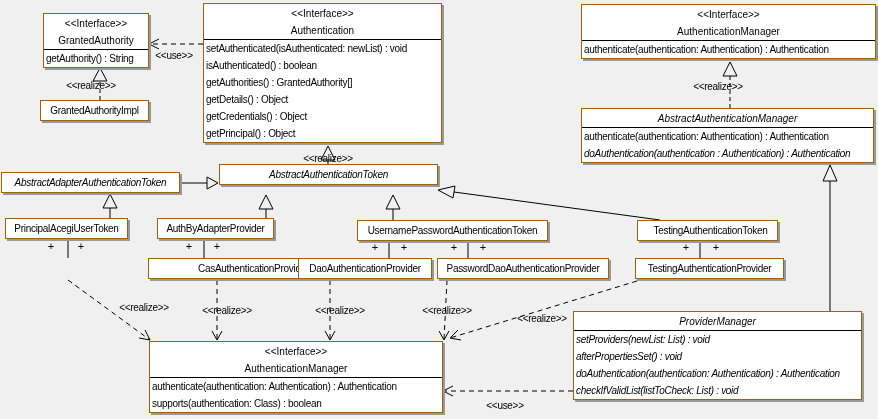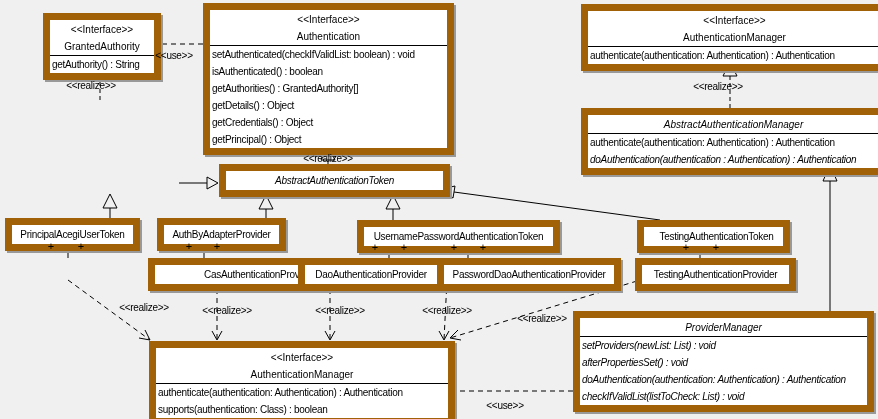--- a/index.html
+++ b/index.html
@@ -2,21 +2,21 @@
 <html><head>
 <meta charset="utf-8">
 <style>
   html,body{margin:0;padding:0;background:#f0f0f0;}
   #canvas{
     position:relative;width:878px;height:419px;background:#f0f0f0;
     font-family:"Liberation Sans",sans-serif;color:#000;overflow:hidden;
   }
   #edges{position:absolute;left:0;top:0;z-index:1;}
   .uml-box{
-    position:absolute;background:#fff;border:7px solid #a16207;
+    position:absolute;background:#fff;border:1px solid #a16207;
     box-shadow:2px 2px 0 #999;z-index:2;font-size:10px;
   }
   .title{text-align:center;padding-top:1px;}
   .title .line{display:block;height:17px;line-height:17px;white-space:nowrap;overflow:hidden;}
   .methods{border-top:1px solid #000;}
   .method{height:17px;line-height:17px;white-space:nowrap;overflow:hidden;padding-left:2px;letter-spacing:-0.3px;}
   .single .name{display:block;height:19px;line-height:19px;text-align:center;white-space:nowrap;overflow:hidden;letter-spacing:-0.3px;padding:0 2px;}
   .it{font-style:italic;}
   .edge-label{
     position:absolute;z-index:3;font-size:10px;text-align:center;
@@ -130,28 +130,31 @@
   <div class="uml-box" style="left:43px;top:13px;width:104px;">
     <div class="title">
       <span class="line">&lt;&lt;Interface&gt;&gt;</span>
       <span class="line">GrantedAuthority</span>
     </div>
     <div class="methods">
       <div class="method">getAuthority() : String</div>
     </div>
   </div>
 
+  <div class="uml-box single" style="left:40px;top:100px;width:107px;">
+    <span class="name">GrantedAuthorityImpl</span>
+  </div>
 
   <div class="uml-box" style="left:203px;top:3px;width:237px;">
     <div class="title">
       <span class="line">&lt;&lt;Interface&gt;&gt;</span>
       <span class="line">Authentication</span>
     </div>
     <div class="methods">
-      <div class="method">setAuthenticated(checkIfValidList: boolean) : void</div>
+      <div class="method">setAuthenticated(isAuthenticated: newList) : void</div>
       <div class="method">isAuthenticated() : boolean</div>
       <div class="method">getAuthorities() : GrantedAuthority[]</div>
       <div class="method">getDetails() : Object</div>
       <div class="method">getCredentials() : Object</div>
       <div class="method">getPrincipal() : Object</div>
     </div>
   </div>
 
   <div class="uml-box" style="left:581px;top:4px;width:293px;">
     <div class="title">
@@ -166,20 +169,23 @@
   <div class="uml-box" style="left:581px;top:108px;width:291px;">
     <div class="title">
       <span class="line it">AbstractAuthenticationManager</span>
     </div>
     <div class="methods">
       <div class="method">authenticate(authentication: Authentication) : Authentication</div>
       <div class="method it">doAuthentication(authentication : Authentication) : Authentication</div>
     </div>
   </div>
 
+  <div class="uml-box single" style="left:1px;top:172px;width:177px;">
+    <span class="name it">AbstractAdapterAuthenticationToken</span>
+  </div>
 
   <div class="uml-box single" style="left:219px;top:164px;width:217px;">
     <span class="name it">AbstractAuthenticationToken</span>
   </div>
 
   <div class="uml-box single" style="left:5px;top:218px;width:121px;">
     <span class="name">PrincipalAcegiUserToken</span>
   </div>
 
   <div class="uml-box single" style="left:157px;top:218px;width:115px;">

